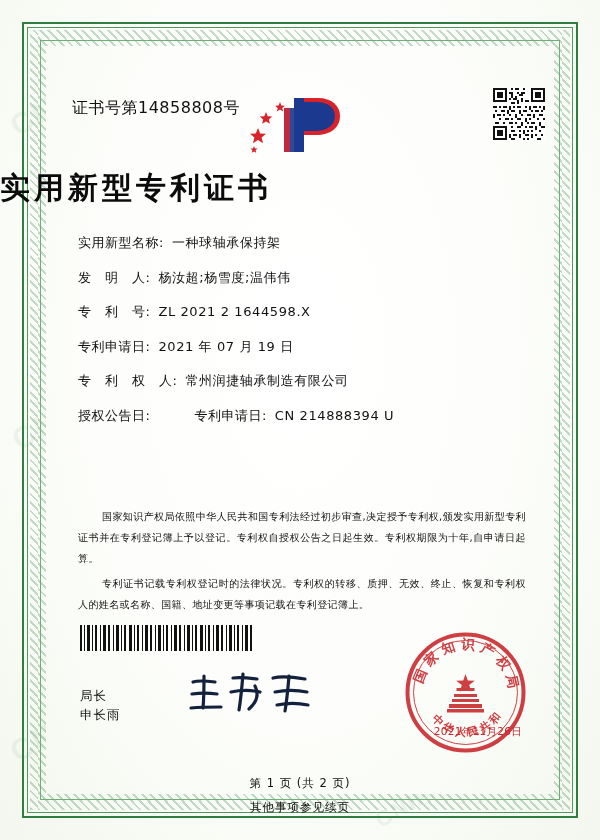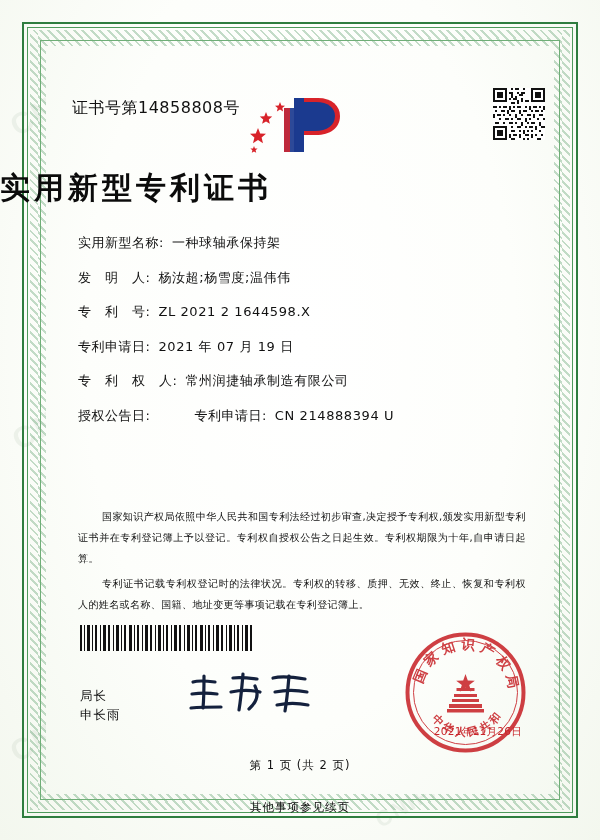--- a/index.html
+++ b/index.html
@@ -216,21 +216,21 @@
     font-size: 10.5px;
     color: #c8252a;
     letter-spacing: 0.3px;
     z-index: 6;
   }
 
   
   .page-no {
     position: absolute;
     left: 0; right: 0;
-    top: 758px;
+    top: 776px;
     text-align: center;
     font-size: 11.5px;
     color: #111;
     letter-spacing: 1px;
   }
   .footnote {
     position: absolute;
     left: 0; right: 0;
     top: 800px;
     text-align: center;

